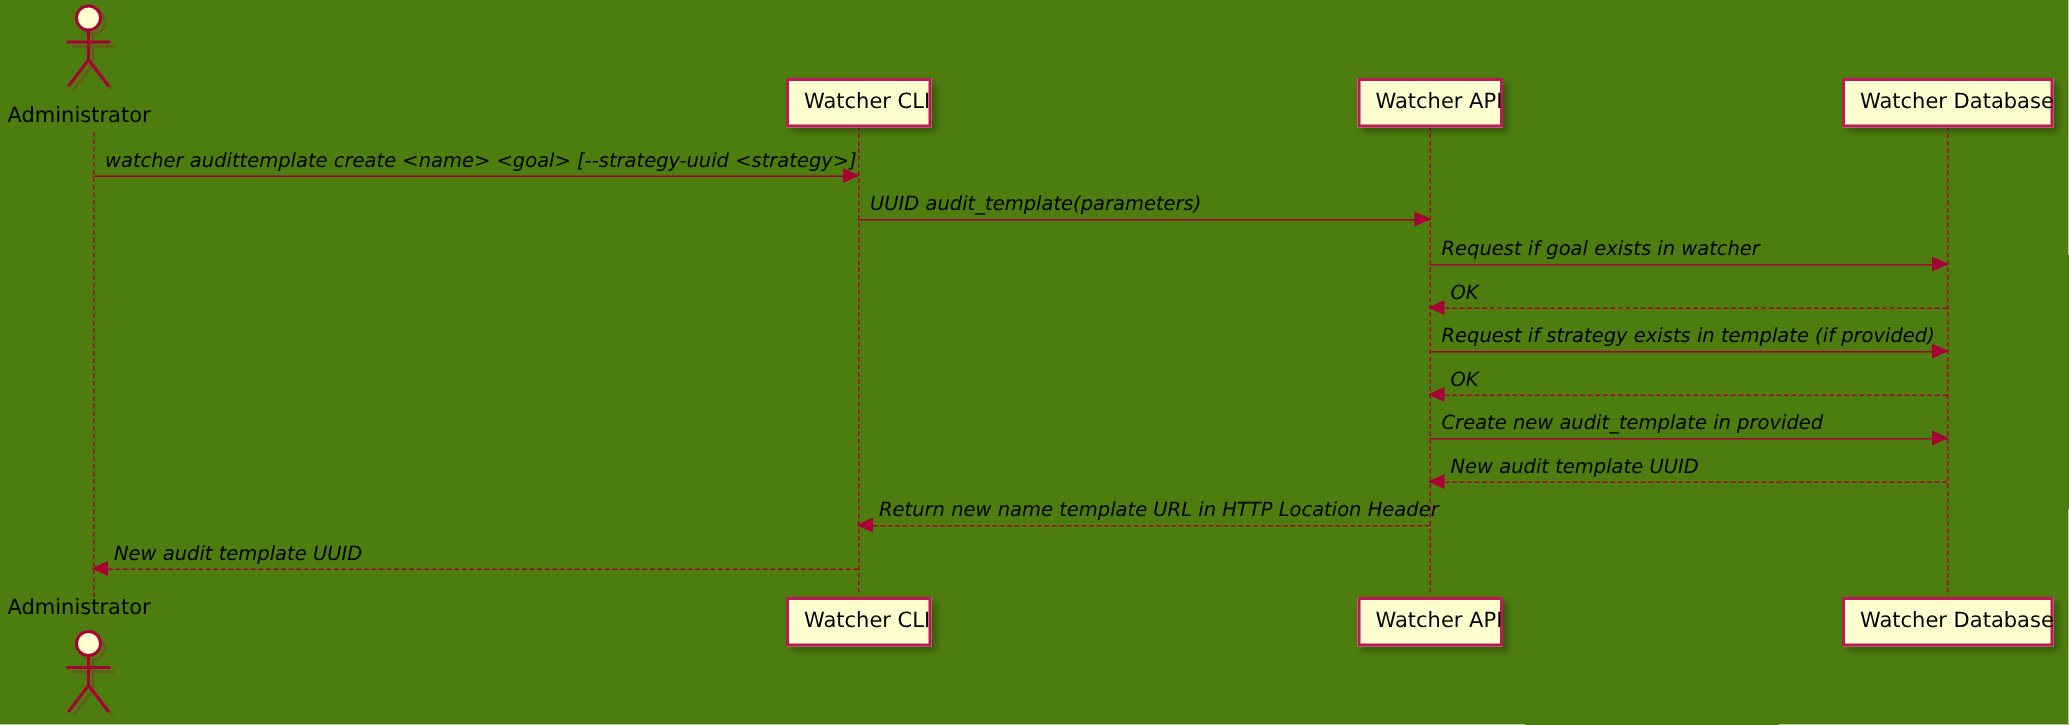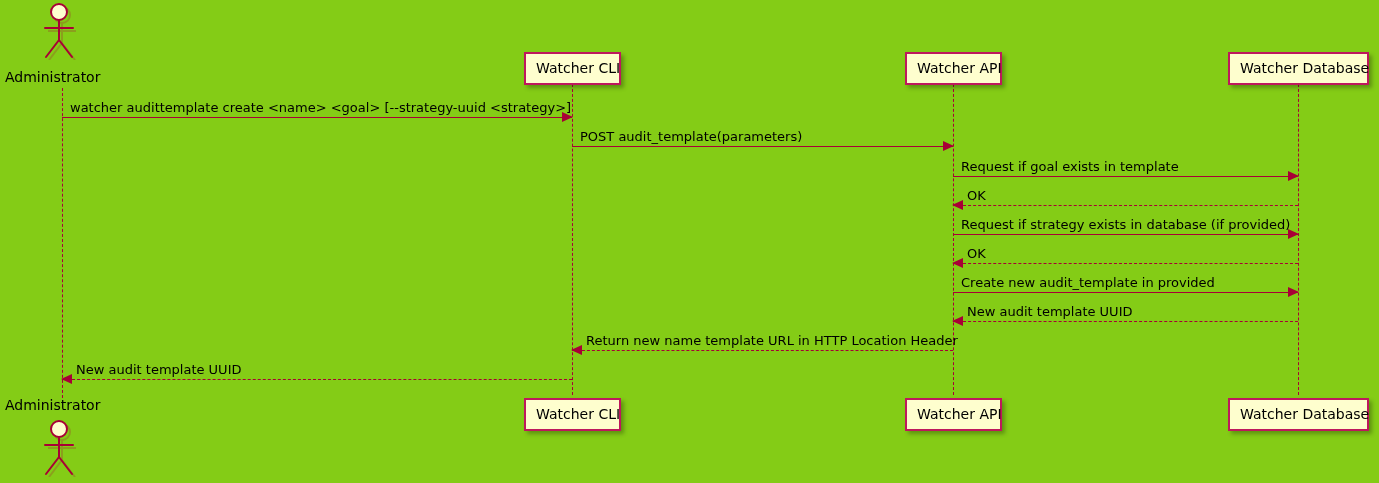--- a/index.html
+++ b/index.html
@@ -8,21 +8,21 @@
     padding: 0;
     background: #FFFFFF;
   }
   body {
     font-family: "DejaVu Sans", sans-serif;
   }
   #diagram {
     position: relative;
     width: 1379px;
     height: 483px;
-    background: #84cc16;
+    background: #4d7c0f;
     overflow: hidden;
   }
 
   
   .participant {
     position: absolute;
     box-sizing: border-box;
     background: #FEFECE;
     border: 2px solid #be185d;
     color: #000000;
@@ -88,20 +88,21 @@
     border-bottom: 5px solid transparent;
     border-right: 11px solid #A80036;
   }
   .msg .label {
     position: absolute;
     bottom: 3px;
     font-size: 13px;
     color: #000000;
     white-space: nowrap;
     line-height: 1;
+    font-style: italic;
   }
   .msg.to-right .label { left: 8px; }
   .msg.to-left  .label { left: 14px; text-align: center; }
 </style>
 </head>
 <body>
 
 <div id="diagram">
 
   <div class="actor" style="left:37px; top:2px; width:50px; height:58px;">
@@ -159,39 +160,39 @@
 
   <div class="msg solid to-right" style="left:62px; top:117px; width:510px;">
     <div class="line"></div>
     <div class="head"></div>
     <div class="label">watcher audittemplate create &lt;name&gt; &lt;goal&gt; [--strategy-uuid &lt;strategy&gt;]</div>
   </div>
 
   <div class="msg solid to-right" style="left:572px; top:146px; width:381px;">
     <div class="line"></div>
     <div class="head"></div>
-    <div class="label">POST audit_template(parameters)</div>
+    <div class="label">UUID audit_template(parameters)</div>
   </div>
 
   <div class="msg solid to-right" style="left:953px; top:176px; width:345px;">
     <div class="line"></div>
     <div class="head"></div>
-    <div class="label">Request if goal exists in template</div>
+    <div class="label">Request if goal exists in watcher</div>
   </div>
 
   <div class="msg dashed to-left" style="left:953px; top:205px; width:345px;">
     <div class="line"></div>
     <div class="head"></div>
     <div class="label">OK</div>
   </div>
 
   <div class="msg solid to-right" style="left:953px; top:234px; width:345px;">
     <div class="line"></div>
     <div class="head"></div>
-    <div class="label">Request if strategy exists in database (if provided)</div>
+    <div class="label">Request if strategy exists in template (if provided)</div>
   </div>
 
   <div class="msg dashed to-left" style="left:953px; top:263px; width:345px;">
     <div class="line"></div>
     <div class="head"></div>
     <div class="label">OK</div>
   </div>
 
   <div class="msg solid to-right" style="left:953px; top:292px; width:345px;">
     <div class="line"></div>

